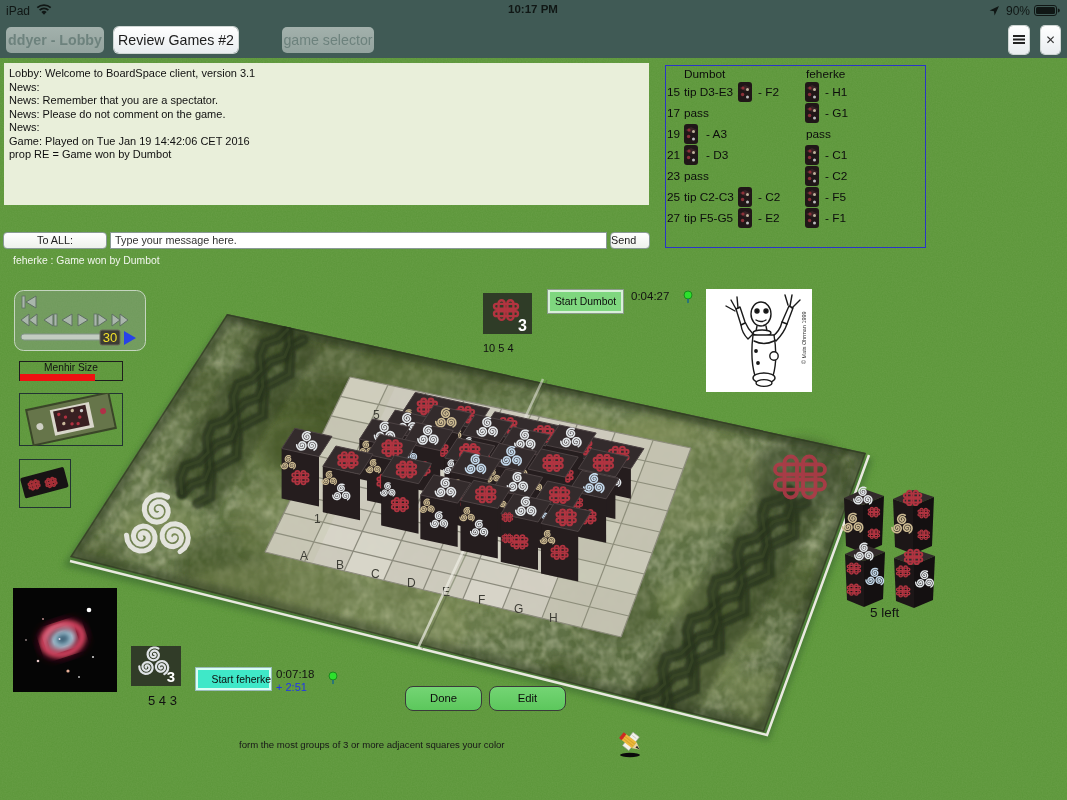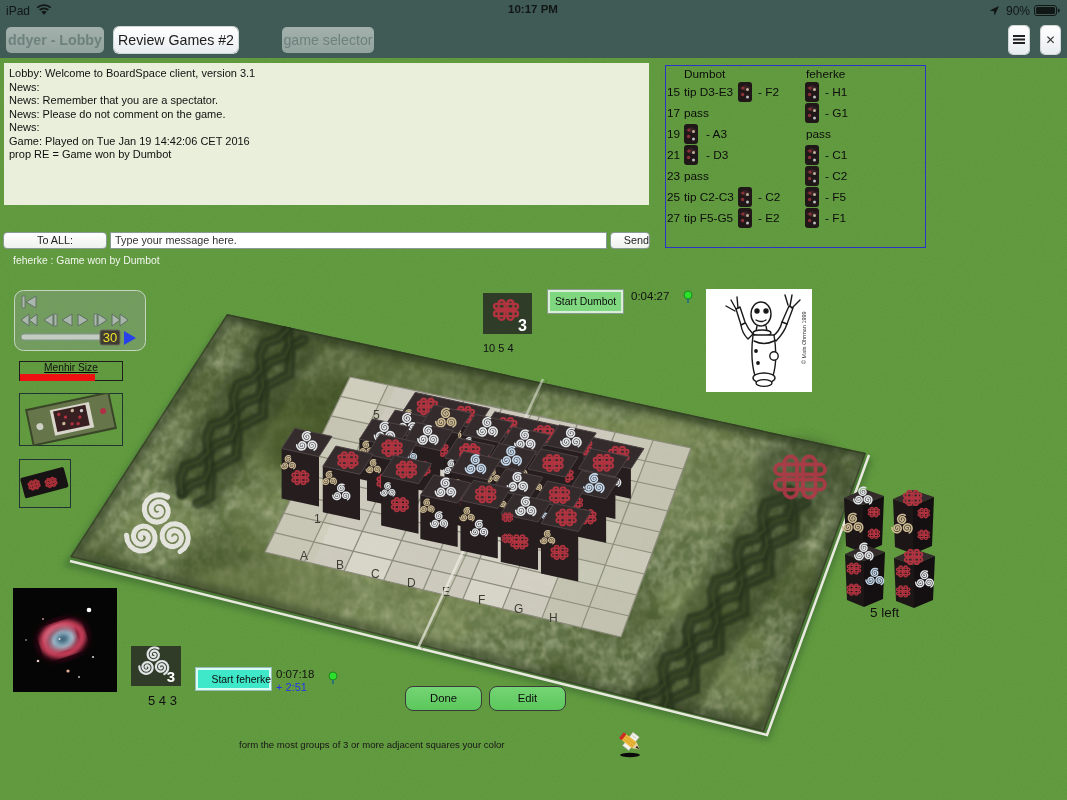--- a/index.html
+++ b/index.html
@@ -727,21 +727,21 @@
 News: Remember that you are a spectator.<br>
 News: Please do not comment on the game.<br>
 News:<br>
 Game: Played on Tue Jan 19 14:42:06 CET 2016<br>
 prop RE = Game won by Dumbot</div>
 
 <div class="abs" style="left:3px;top:232px;width:104px;height:17px;background:linear-gradient(#fff,#eef1ec);border:1px solid #8a9a96;border-radius:4px;font-size:10.8px;text-align:center;line-height:15px;color:#222">To ALL:</div>
 
 <div class="abs" style="left:110px;top:232px;width:497px;height:17px;background:#fff;border:1px solid #8a9a96;border-radius:0;font-size:10.8px;line-height:15px;color:#333;padding-left:4px">Type your message here.</div>
 
-<div class="abs" style="left:610px;top:232px;width:40px;height:17px;background:linear-gradient(#fff,#eef1ec);border:1px solid #8a9a96;border-radius:4px;font-size:10.8px;text-align:right;line-height:15px;color:#222">Send</div>
+<div class="abs" style="left:610px;top:232px;width:40px;height:17px;background:linear-gradient(#fff,#eef1ec);border:1px solid #8a9a96;border-radius:4px;font-size:10.8px;text-align:left;line-height:15px;color:#222">Send</div>
 
 <div class="abs" style="left:13px;top:255px;font-size:10.4px;color:#f2f6ee">feherke : Game won by Dumbot</div>
 
 <svg class="abs" style="left:665px;top:65px" width="261" height="183" viewBox="0 0 261 183">
       <rect x="0.5" y="0.5" width="260" height="182" fill="none" stroke="#2a35c8"></rect>
       <g font-family="Liberation Sans, sans-serif" font-size="11.8" fill="#0c0c0c">
         <text x="19" y="13">Dumbot</text>
         <text x="141" y="13">feherke</text>
         <text x="2" y="31">15</text>
         <text x="19" y="31">tip D3-E3</text>
@@ -885,21 +885,21 @@
       <g>
         <polygon points="98,24 98,36 106,30.0" fill="#a9b6ab" stroke="#5f6f63" stroke-width="1"></polygon>
         <polygon points="106,24 106,36 114,30.0" fill="#a9b6ab" stroke="#5f6f63" stroke-width="1"></polygon>
       </g>
       <rect x="7" y="44" width="92" height="6" rx="3" fill="#c2ccc1" stroke="#84948a"></rect>
       <rect x="86" y="40" width="20" height="15" rx="2" fill="#3c3c34" stroke="#6a6a5a"></rect>
       <text x="96" y="52" font-family="Liberation Sans, sans-serif" font-size="13" fill="#f4e22a" text-anchor="middle">30</text>
       <polygon points="110,41 110,55 122,48" fill="#2742e8"></polygon>
     </svg>
 
-<div class="abs" style="left:19px;top:361px;width:104px;height:20px;border:1px solid #1d1d1d;text-decoration:underline;">
+<div class="abs" style="left:19px;top:361px;width:104px;height:20px;border:1px solid #1d1d1d;">
 <div style="font-size:10.2px;color:#111;text-align:center;line-height:12px;">Menhir Size</div>
 <div style="position:absolute;left:0px;top:12px;width:75px;height:7px;background:#ee1111"></div>
     </div>
 
 <svg class="abs" style="left:19px;top:393px" width="104" height="53" viewBox="0 0 104 53">
 <rect x="0.5" y="0.5" width="103" height="52" fill="none" stroke="#233"></rect>
 <g transform="rotate(-12 52 26)">
 <rect x="10" y="8" width="84" height="36" fill="#66754a"></rect>
 <rect x="10" y="8" width="84" height="36" fill="none" stroke="#3a4628" stroke-width="2"></rect>
 <rect x="33" y="13" width="40" height="26" fill="#d8d6ca"></rect>

